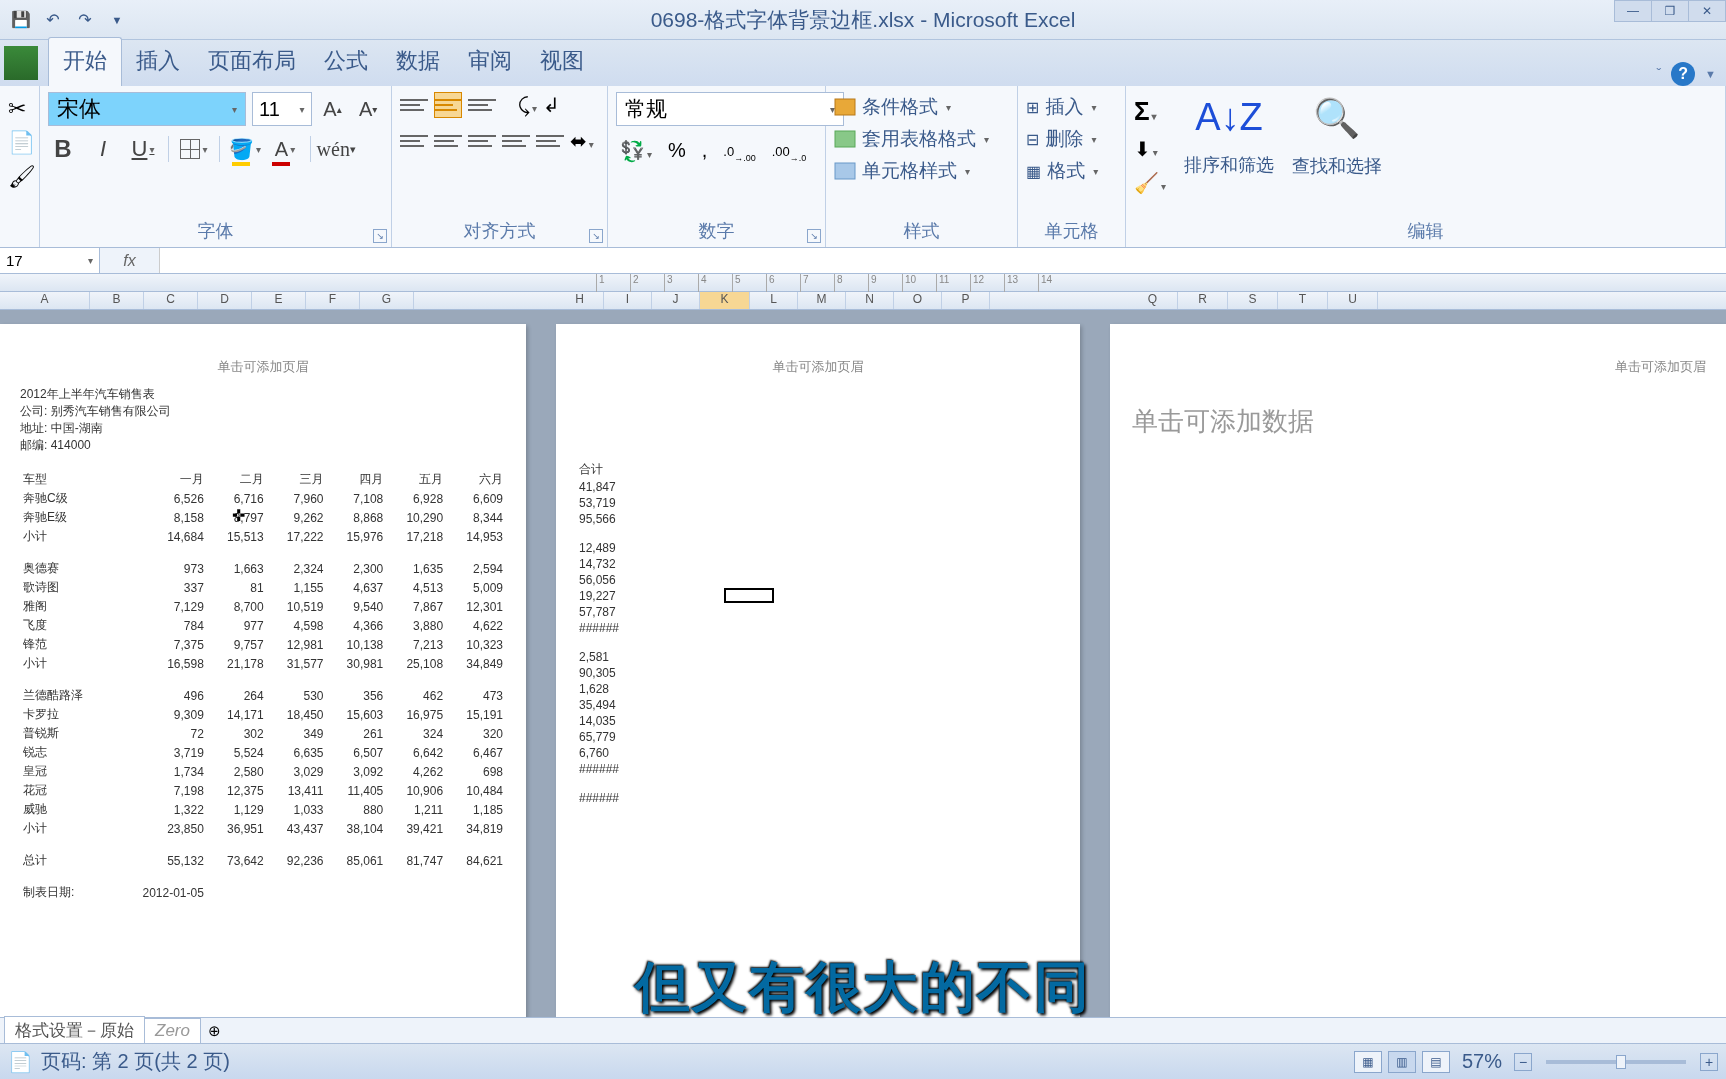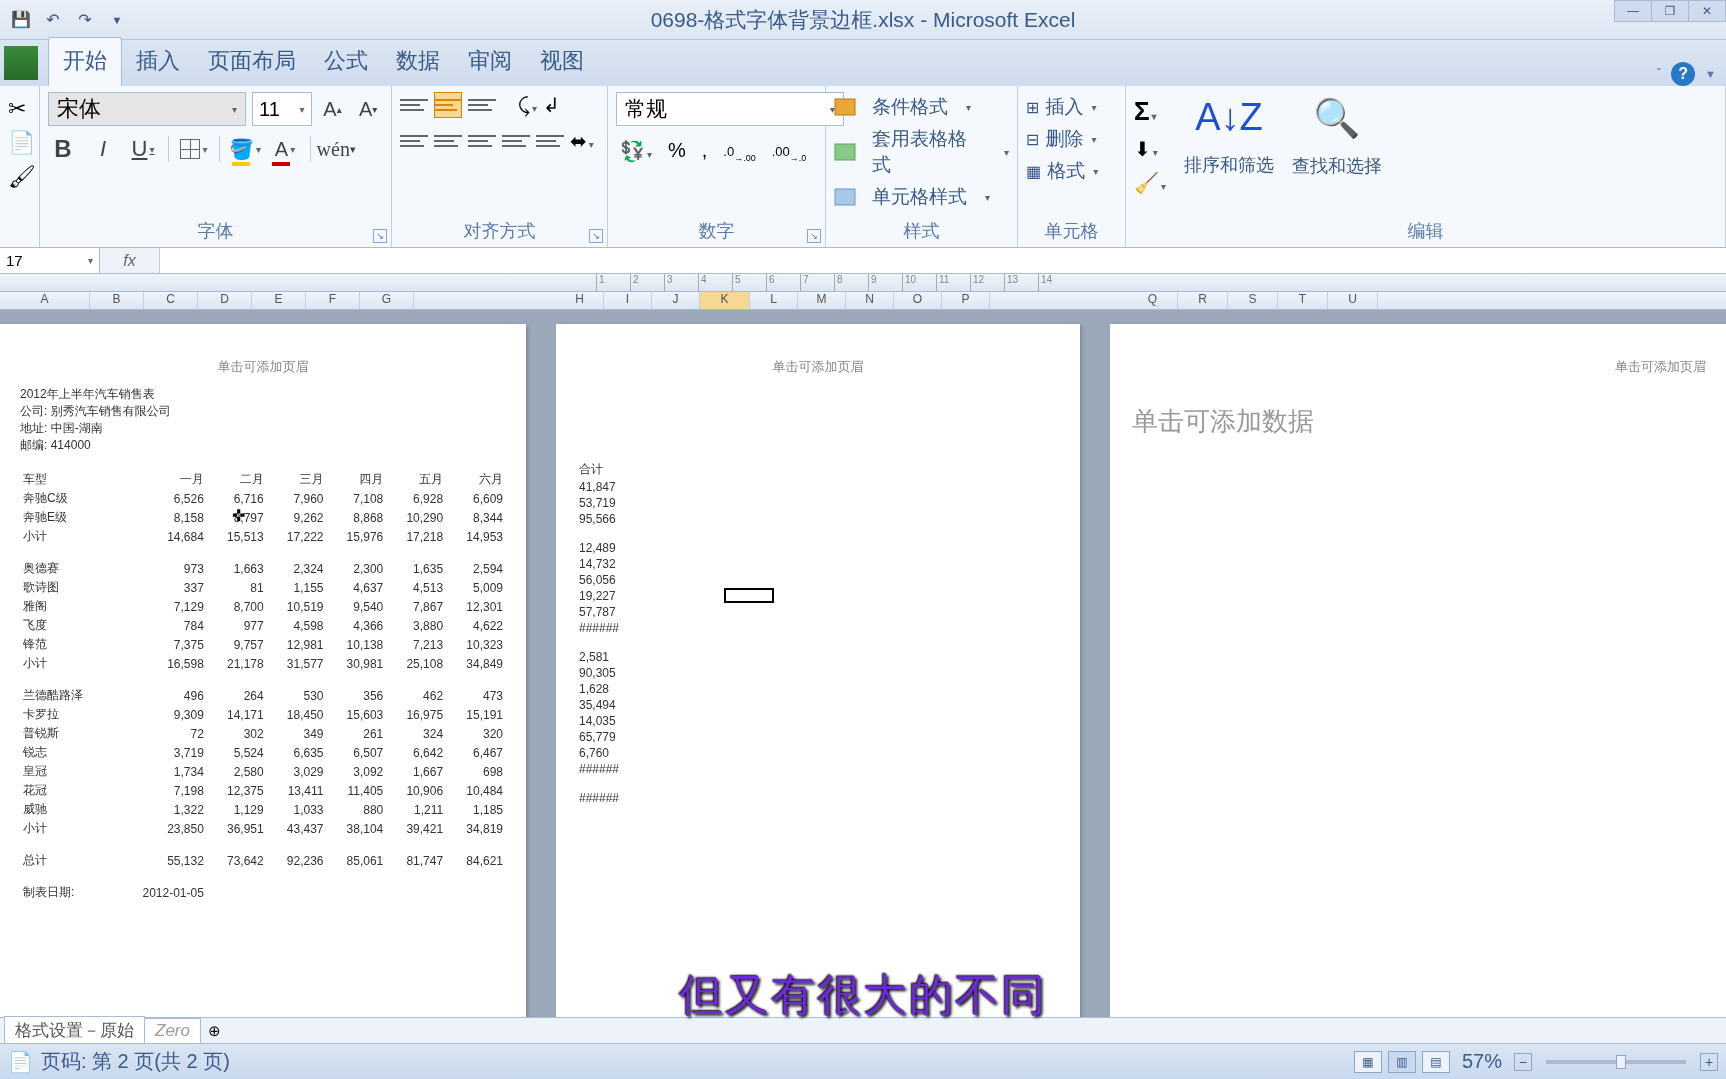--- a/index.html
+++ b/index.html
@@ -27,21 +27,21 @@
 .ribbon-group-label { text-align: center; font-size: 18px; color: #5a7aaa; margin-top: auto; padding: 4px 0 2px; }
 .dialog-launcher { position: absolute; right: 4px; bottom: 4px; width: 14px; height: 14px; border: 1px solid #8aa6cc; font-size: 9px; display: flex; align-items: center; justify-content: center; color: #5a7aaa; }
 .rg-content { flex: 1; display: flex; }
 
 
 .clipboard .rg-content { flex-direction: column; gap: 8px; justify-content: flex-start; padding-top: 4px; }
 .clip-icon { font-size: 22px; }
 
 
 .font-row1 { display: flex; align-items: center; gap: 6px; margin-bottom: 8px; }
-.font-combo { width: 200px; height: 34px; border: 1px solid #a8bcd8; background: #e5e5e5; display: flex; align-items: center; padding: 0 8px; font-size: 22px; }
+.font-combo { width: 200px; height: 34px; border: 1px solid #a8bcd8; background: #7dd3fc; display: flex; align-items: center; padding: 0 8px; font-size: 22px; }
 .size-combo { width: 60px; height: 34px; border: 1px solid #a8bcd8; background: #fff; display: flex; align-items: center; padding: 0 6px; font-size: 20px; }
 .fbtn { width: 30px; height: 30px; display: flex; align-items: center; justify-content: center; font-size: 20px; color: #444; }
 .font-row2 { display: flex; align-items: center; gap: 10px; }
 .bold { font-weight: bold; font-size: 24px; }
 .italic { font-style: italic; font-size: 22px; }
 .underline { text-decoration: underline; font-size: 22px; }
 .border-btn { display: flex; align-items: center; }
 .border-grid { width: 20px; height: 20px; border: 1px solid #666; position: relative; }
 .border-grid::before, .border-grid::after { content: ''; position: absolute; background: #666; }
 .border-grid::before { left: 50%; top: 0; bottom: 0; width: 1px; }
@@ -62,21 +62,21 @@
 .wrap-icon { font-size: 20px; }
 
 
 .number .rg-content { flex-direction: column; gap: 10px; }
 .num-combo { width: 228px; height: 34px; border: 1px solid #a8bcd8; background: #fff; display: flex; align-items: center; padding: 0 8px; font-size: 21px; }
 .num-row { display: flex; gap: 8px; align-items: center; }
 .num-btn { font-size: 20px; padding: 2px 4px; }
 
 
 .styles .rg-content { flex-direction: column; gap: 6px; padding-top: 2px; }
-.style-item { display: flex; align-items: center; gap: 16px; font-size: 19px; color: #3a5a8a; }
+.style-item { display: flex; align-items: center; gap: 6px; font-size: 19px; color: #3a5a8a; }
 .style-item svg { width: 22px; height: 18px; }
 
 
 .cells .rg-content { flex-direction: column; gap: 6px; padding-top: 2px; }
 .cell-item { display: flex; align-items: center; gap: 6px; font-size: 19px; color: #3a5a8a; }
 
 
 .editing .rg-content { gap: 18px; align-items: flex-start; padding-top: 4px; }
 .edit-col { display: flex; flex-direction: column; gap: 10px; }
 .big-icon { font-size: 38px; text-align: center; }
@@ -102,21 +102,21 @@
 .page-body { padding: 0 20px; font-size: 12px; color: #333; }
 .page3-msg { font-size: 26px; color: #999; padding: 18px 22px; }
 
 table.data { border-collapse: collapse; width: 100%; font-size: 12px; }
 table.data td { padding: 1px 3px; white-space: nowrap; text-align: right; height: 13px; }
 table.data td:first-child { text-align: left; }
 .section-gap td { height: 13px; }
 
 .sel-cell { position: absolute; border: 2px solid #000; width: 50px; height: 15px; background: #fff; }
 
-.subtitle-overlay { position: absolute; left: 50%; transform: translateX(-50%); bottom: 54px; font-size: 44px; color: #6d28d9; text-shadow: 2px 2px 3px #000, -1px -1px 2px #000; font-weight: 400; z-index: 50; letter-spacing: 2px; }
+.subtitle-overlay { position: absolute; left: 50%; transform: translateX(-50%); bottom: 54px; font-size: 55px; color: #0369a1; text-shadow: 2px 2px 3px #000, -1px -1px 2px #000; font-weight: 700; z-index: 50; letter-spacing: 2px; }
 
 
 .sheettabs { position: absolute; bottom: 36px; left: 0; right: 0; height: 26px; background: #eef3fa; border-top: 1px solid #a8bcd8; display: flex; align-items: center; padding-left: 4px; font-size: 17px; }
 .sheet-tab { padding: 2px 10px; border: 1px solid #a8bcd8; background: #fff; margin-right: -1px; color: #555; }
 .sheet-tab.dim { color: #999; font-style: italic; }
 
 
 .statusbar { position: absolute; bottom: 0; left: 0; right: 0; height: 36px; background: linear-gradient(#dce6f2, #c8d8ee); border-top: 1px solid #a8bcd8; display: flex; align-items: center; padding: 0 8px; font-size: 20px; color: #3a5a8a; }
 .status-right { margin-left: auto; display: flex; align-items: center; gap: 6px; }
 .view-btn { width: 28px; height: 22px; border: 1px solid #8aa6cc; background: #eef3fa; display: flex; align-items: center; justify-content: center; font-size: 12px; }
@@ -540,21 +540,21 @@
               <td>6,507</td>
               <td>6,642</td>
               <td>6,467</td>
             </tr>
             <tr>
               <td>皇冠</td>
               <td>1,734</td>
               <td>2,580</td>
               <td>3,029</td>
               <td>3,092</td>
-              <td>1,667</td>
+              <td>4,262</td>
               <td>698</td>
             </tr>
             <tr>
               <td>花冠</td>
               <td>7,198</td>
               <td>12,375</td>
               <td>13,411</td>
               <td>11,405</td>
               <td>10,906</td>
               <td>10,484</td>

